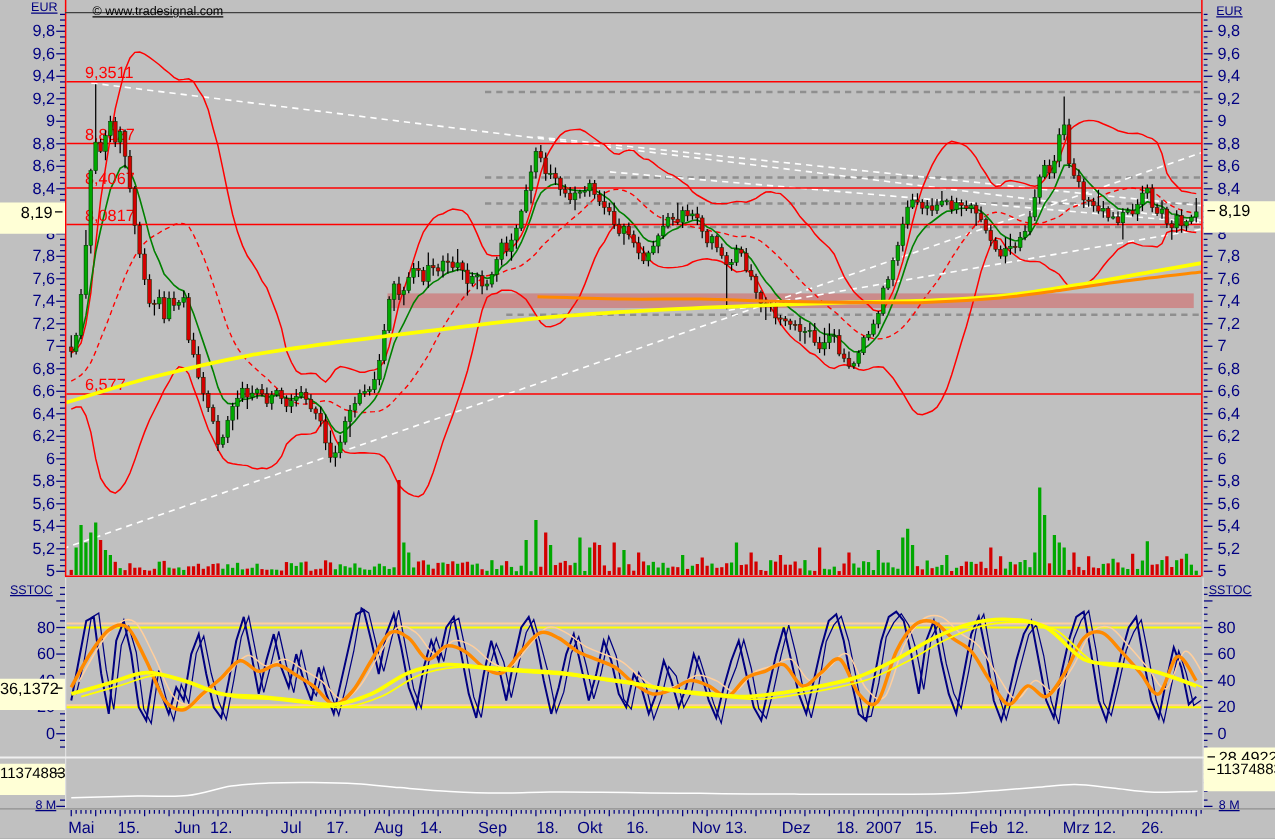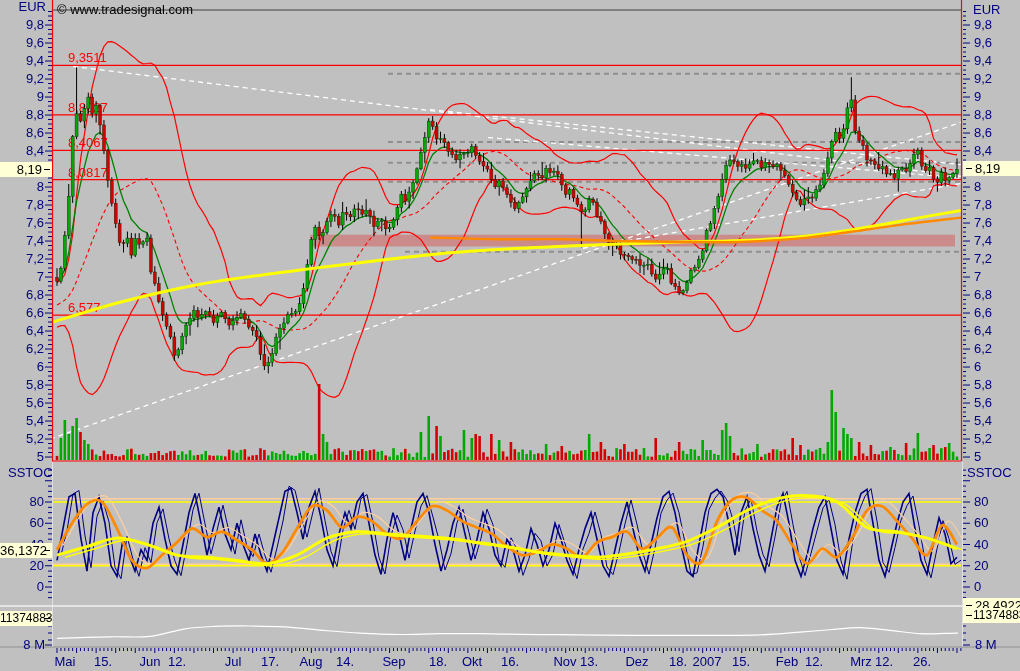--- a/index.html
+++ b/index.html
@@ -1,21 +1,21 @@
 <!DOCTYPE html>
 <html><head>
 <meta charset="utf-8">
 <style>
   html,body{margin:0;padding:0;background:#888;}
   #root{position:relative;width:1020px;height:671px;background:#c0c0c0;overflow:hidden;
         font-family:"Liberation Sans",sans-serif;}
   #plot-svg{position:absolute;left:0;top:0;}
-  .ovl{position:absolute;font-size:13px;color:#000080;white-space:nowrap;line-height:14px;}
+  .ovl{position:absolute;font-size:10px;color:#000080;white-space:nowrap;line-height:14px;text-decoration:underline;}
   .blk{color:#000;}
-  .hl{position:absolute;background:#ffffd6;color:#000;font-size:13px;height:15px;line-height:15px;
+  .hl{position:absolute;background:#ffffd6;color:#000;font-size:13px;height:25px;line-height:15px;
       overflow:hidden;}
   .hl-l{left:0;width:52px;text-align:right;padding-right:10px;box-sizing:border-box;}
   .hl-r{left:963px;width:57px;text-align:left;padding-left:12px;box-sizing:border-box;}
   .hl-l::after{content:"";position:absolute;right:2px;top:7px;width:6px;height:1px;background:#000;}
   .hl-r::before{content:"";position:absolute;left:3px;top:7px;width:6px;height:1px;background:#000;}
   .hl-sm{font-size:12px;text-align:center;}
 </style>
 </head>
 <body>
 
@@ -1368,21 +1368,21 @@
     <line x1="961.5" y1="0" x2="961.5" y2="461" stroke="#ff0000" stroke-width="1.2"></line>
     <line x1="52" y1="10" x2="961" y2="10" stroke="#404040" stroke-width="1"></line>
     <line x1="52" y1="461" x2="961" y2="461" stroke="#ff0000" stroke-width="1.2"></line>
     <line x1="52.5" y1="462" x2="52.5" y2="647" stroke="#e0e0e0" stroke-width="1"></line>
     <line x1="962.5" y1="462" x2="962.5" y2="647" stroke="#e0e0e0" stroke-width="1"></line>
     <line x1="0" y1="606" x2="1020" y2="606" stroke="#f0f0f0" stroke-width="1.5"></line>
     <line x1="0" y1="647" x2="1020" y2="647" stroke="#909090" stroke-width="1"></line>
   </svg>
 
   <div class="ovl" style="left:0;top:3;width:46px;text-align:right;">EUR</div>
-  <div class="ovl blk" style="left:57px;top:3px;">© www.tradesignal.com</div>
+  <div class="ovl blk" style="left:74px;top:3px;">© www.tradesignal.com</div>
   <div class="ovl" style="left:973px;top:3px;">EUR</div>
 
   <div class="ovl" style="left:8px;top:466px;">SSTOC</div>
   <div class="ovl" style="left:967px;top:466px;">SSTOC</div>
 
   <div class="hl hl-l" style="top:162px;">8,19</div>
   <div class="hl hl-r" style="top:161px;">8,19</div>
   <div class="hl hl-l" style="top:543px;text-align:center;">36,1372</div>
   <div class="hl hl-r" style="top:582px;margin-top:16px;">28,4922</div>
   <div class="hl hl-l hl-sm" style="top:611px;padding-right:8px;">11374883</div>

